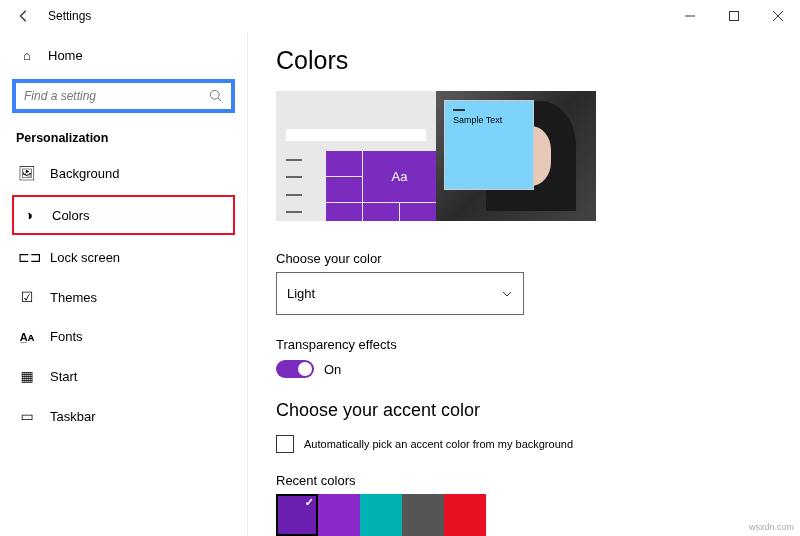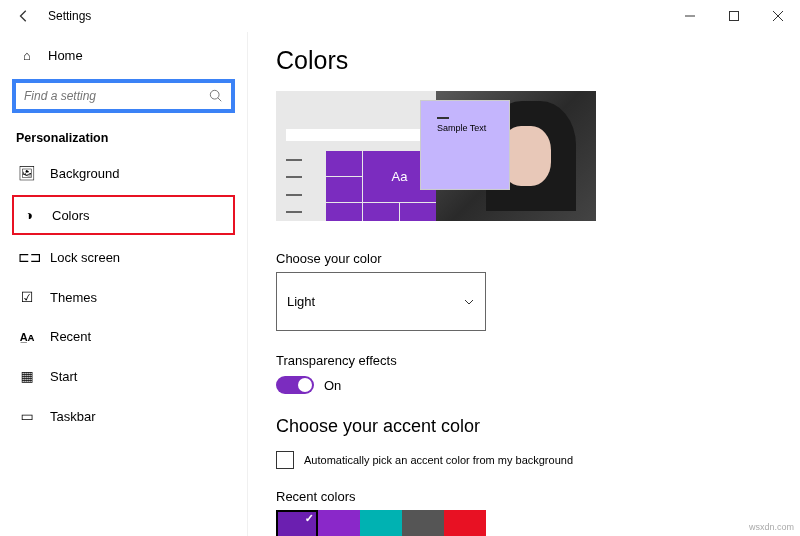--- a/index.html
+++ b/index.html
@@ -36,25 +36,25 @@
     .preview-light .tiles { position: absolute; bottom: 0; left: 50px; right: 0; height: 70px; display: grid; grid-template-columns: 1fr 1fr 1fr; gap: 1px; }
     .preview-light .tiles div { background: #7b2cbf; }
     .preview-light .tiles .big { grid-column: span 2; grid-row: span 2; display:flex; align-items:center; justify-content:center; color:#fff; font-size:13px; }
     .preview-light .sidebaricons { position: absolute; bottom: 0; left: 10px; width: 30px; height: 70px; display:flex; flex-direction:column; justify-content:space-around; }
     .preview-light .sidebaricons span { width:16px; height:2px; background:#666; }
     
     .preview-dark { background: #333; position: relative; overflow: visible; }
     .preview-dark .person { position:absolute; inset:0; background: linear-gradient(135deg,#5a5a5a 0%,#2a2a2a 50%,#444 100%); }
     .preview-dark .hair { position:absolute; right:20px; top:10px; width:90px; height:110px; background:#1a1a1a; border-radius:40% 40% 0 0; }
     .preview-dark .face { position:absolute; right:45px; top:35px; width:50px; height:60px; background:#e8c8b8; border-radius:40%; }
-    .sample-card { position:absolute; top:100px; left:420px; width:90px; height:90px; background:#c4b5fd; border:1px solid #ccc; padding:16px; font-size:9px; z-index:5; }
+    .sample-card { position:absolute; top:100px; left:444px; width:90px; height:90px; background:#7dd3fc; border:1px solid #ccc; padding:8px; font-size:9px; z-index:5; }
     .sample-card .bar { width:12px; height:2px; background:#333; margin-bottom:4px; }
     
     .field-label { font-size: 13px; margin-bottom: 6px; margin-top: 8px; }
-    .select-box { border: 1px solid #666; padding: 21px 10px; width: 210px; display: flex; justify-content: space-between; align-items: center; cursor: pointer; font-size: 13px; }
+    .select-box { border: 1px solid #666; padding: 13px 10px; width: 248px; display: flex; justify-content: space-between; align-items: center; cursor: pointer; font-size: 13px; }
     
     .toggle-row { display: flex; align-items: center; margin-top: 8px; margin-bottom: 22px; }
     .toggle { width: 38px; height: 18px; background: #7b2cbf; border-radius: 9px; position: relative; cursor: pointer; margin-right: 10px; }
     .toggle .knob { position: absolute; right: 2px; top: 2px; width: 14px; height: 14px; background: #fff; border-radius: 50%; }
     .toggle-label { font-size: 13px; }
     
     .section-heading { font-size: 18px; font-weight: 400; margin: 16px 0 14px; }
     .checkbox-row { display: flex; align-items: center; font-size: 11px; margin-bottom: 20px; }
     .checkbox { width: 18px; height: 18px; border: 1.5px solid #333; margin-right: 10px; cursor: pointer; }
     
@@ -121,21 +121,21 @@
     <div class="nav-item">
       <span class="icon">⊏⊐</span>
       <span>Lock screen</span>
     </div>
     <div class="nav-item">
       <span class="icon">☑</span>
       <span>Themes</span>
     </div>
     <div class="nav-item">
       <span class="icon" style="font-size:11px;font-weight:bold">A̲ᴀ</span>
-      <span>Recent</span>
+      <span>Fonts</span>
     </div>
     <div class="nav-item">
       <span class="icon">▦</span>
       <span>Start</span>
     </div>
     <div class="nav-item">
       <span class="icon">▭</span>
       <span>Taskbar</span>
     </div>
   </div>

